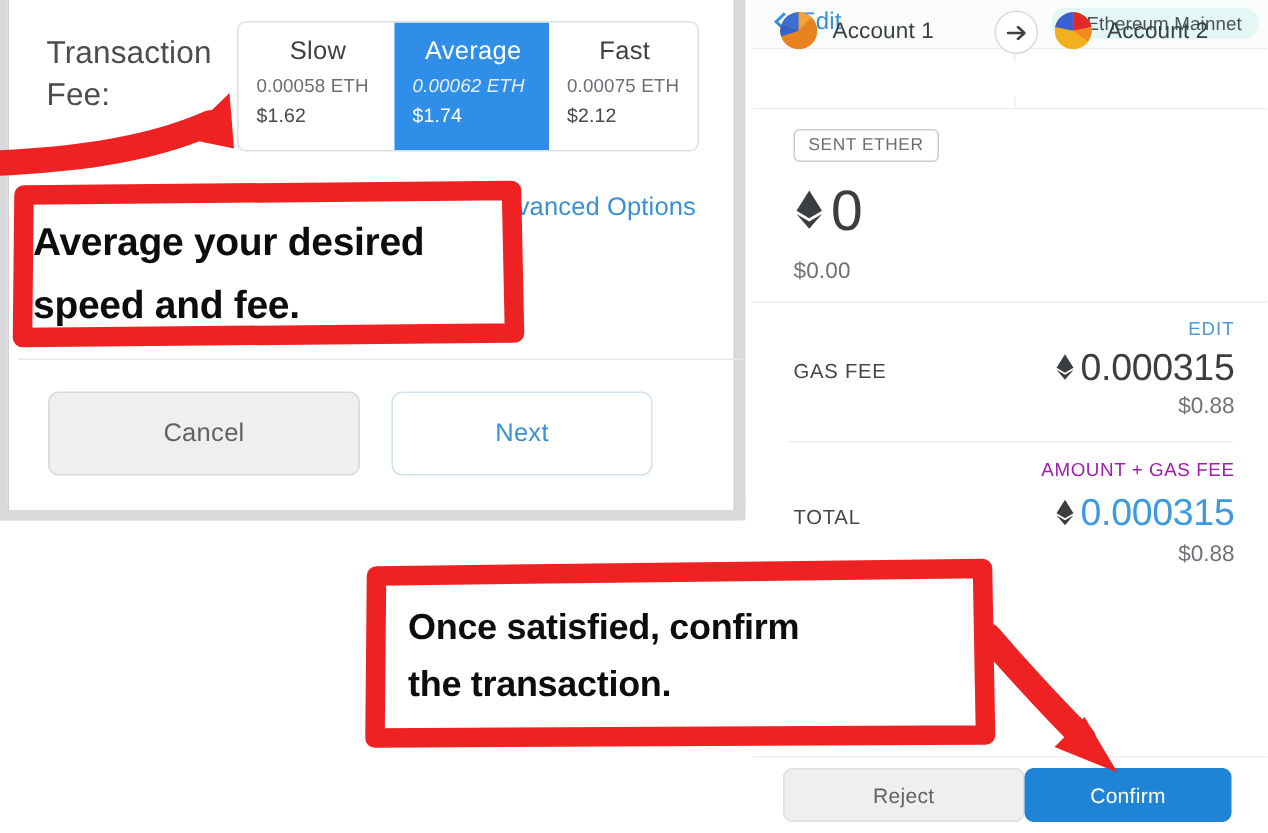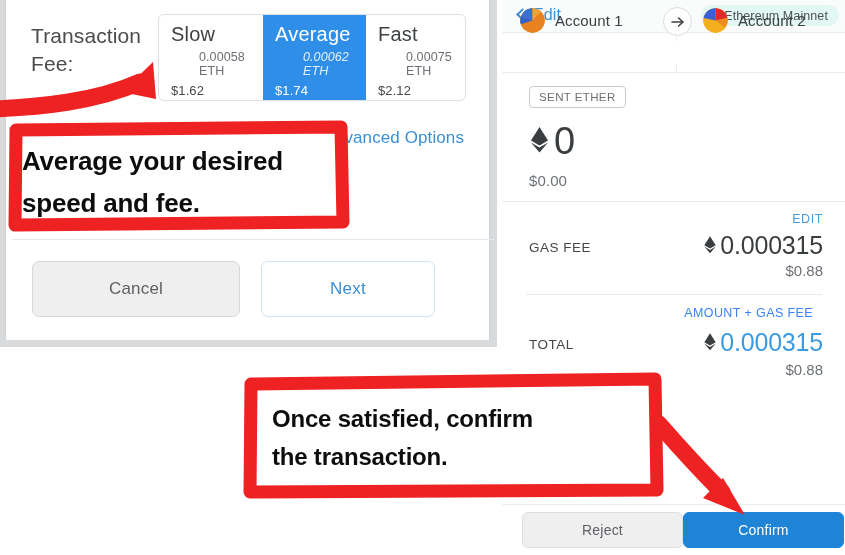--- a/index.html
+++ b/index.html
@@ -39,22 +39,22 @@
     border:1px solid #dcdfe3;border-radius:6px;background:#fff;
     display:flex;overflow:hidden;box-sizing:border-box;
   }
   .fee-opt{
     flex:0 0 auto;padding:6px 10px 8px 12px;box-sizing:border-box;
     position:relative;
   }
   .fee-opt.w1{width:104px;}
   .fee-opt.w2{width:103px;}
   .fee-opt.w3{width:99px;}
-  .fee-opt .f-title{font-size:20px;color:#3f4245;line-height:26px;letter-spacing:.2px;}
-  .fee-opt .f-eth{font-size:12.5px;color:#6c7076;margin-top:3px;letter-spacing:.1px;margin-left:28px;}
+  .fee-opt .f-title{font-size:17px;color:#3f4245;line-height:26px;letter-spacing:.2px;text-align:center;}
+  .fee-opt .f-eth{font-size:12.5px;color:#6c7076;margin-top:3px;letter-spacing:.1px;}
   .fee-opt .f-usd{font-size:13px;color:#46494d;margin-top:5px;letter-spacing:.1px;}
   .fee-opt.selected{background:#2f8fe8;}
   .fee-opt.selected .f-title{color:#ffffff;}
   .fee-opt.selected .f-eth{color:#e3f0fb;font-style:italic;}
   .fee-opt.selected .f-usd{color:#ffffff;}
 
   #advanced-options{
     position:absolute;right:25px;top:128px;
     font-size:17px;color:#3b8fd4;letter-spacing:.1px;
   }
@@ -125,31 +125,31 @@
   .eth-glyph{display:inline-block;vertical-align:middle;}
 
   #edit-link{position:absolute;right:22px;top:212px;font-size:12.5px;color:#4a9ad6;letter-spacing:.6px;}
   #gas-label{position:absolute;left:27px;top:240px;font-size:13.5px;color:#44474a;letter-spacing:.5px;}
   #gas-value{position:absolute;right:22px;top:231px;display:flex;align-items:center;gap:3px;
     font-size:25px;color:#3b3e41;letter-spacing:-.2px;}
   #gas-fiat{position:absolute;right:22px;top:262px;font-size:15px;color:#6e7277;}
 
   #rp-divider{position:absolute;left:24px;top:294px;width:296px;height:1px;background:#e9ebed;}
 
-  #amt-gas-label{position:absolute;right:32px;top:306px;font-size:12.5px;color:#3b82f6;letter-spacing:.4px;margin-left:36px;}
+  #amt-gas-label{position:absolute;right:22px;top:306px;font-size:12.5px;color:#a21caf;letter-spacing:.4px;margin-left:36px;}
   #total-label{position:absolute;left:27px;top:337px;font-size:13.5px;color:#44474a;letter-spacing:.5px;}
   #total-value{position:absolute;right:22px;top:328px;display:flex;align-items:center;gap:3px;
     font-size:25px;color:#3b9ae0;letter-spacing:-.2px;}
   #total-fiat{position:absolute;right:22px;top:361px;font-size:15px;color:#6e7277;}
 
   #rp-footer-divider{position:absolute;left:502px;top:504px;width:343px;height:1px;background:#eceef0;}
   .rbtn{position:absolute;top:512px;height:36px;border-radius:6px;box-sizing:border-box;
     display:flex;align-items:center;justify-content:center;font-size:14px;letter-spacing:.2px;}
   #reject-btn{left:522px;width:161px;background:#efefef;border:1px solid #dcdee0;color:#5e6166;}
-  #confirm-btn{left:683px;width:161px;background:#1f84d6;border:1px solid #1f84d6;color:#ffffff;}
+  #confirm-btn{left:683px;width:138px;background:#1f84d6;border:1px solid #1f84d6;color:#ffffff;}
 
   
   #annot-svg{position:absolute;left:0;top:0;width:845px;height:555px;pointer-events:none;}
   .annot-box{position:absolute;background:#ffffff;}
   .annot-text{
     position:absolute;font-weight:bold;color:#0d0d0d;letter-spacing:-.2px;
   }
   #annot1-text{left:22px;top:140px;width:310px;font-size:26px;line-height:42px;}
   #annot2-text{left:272px;top:400px;width:370px;font-size:24px;line-height:38px;}
 </style>

